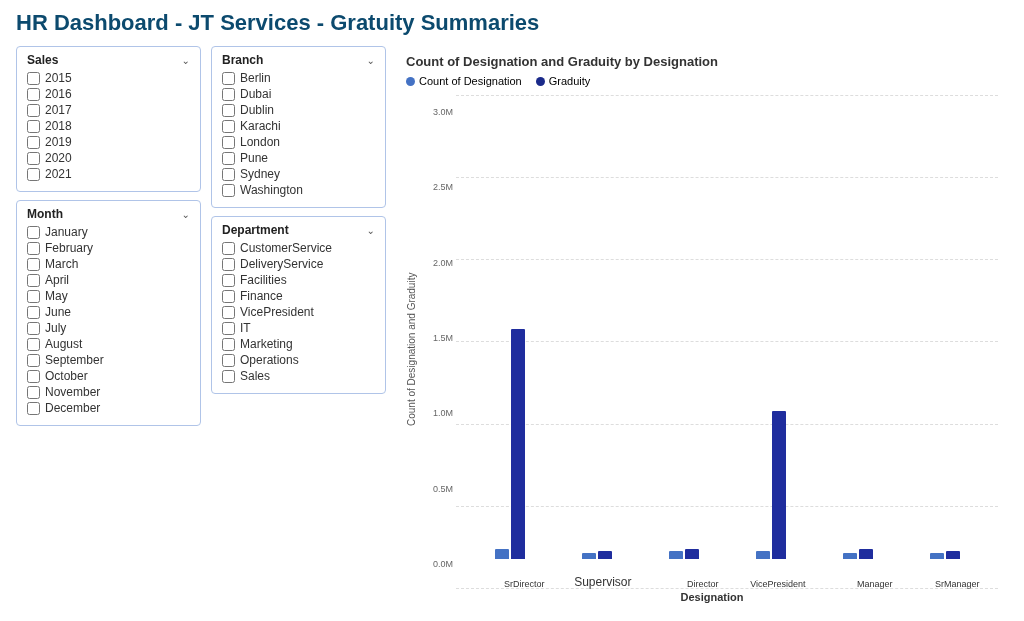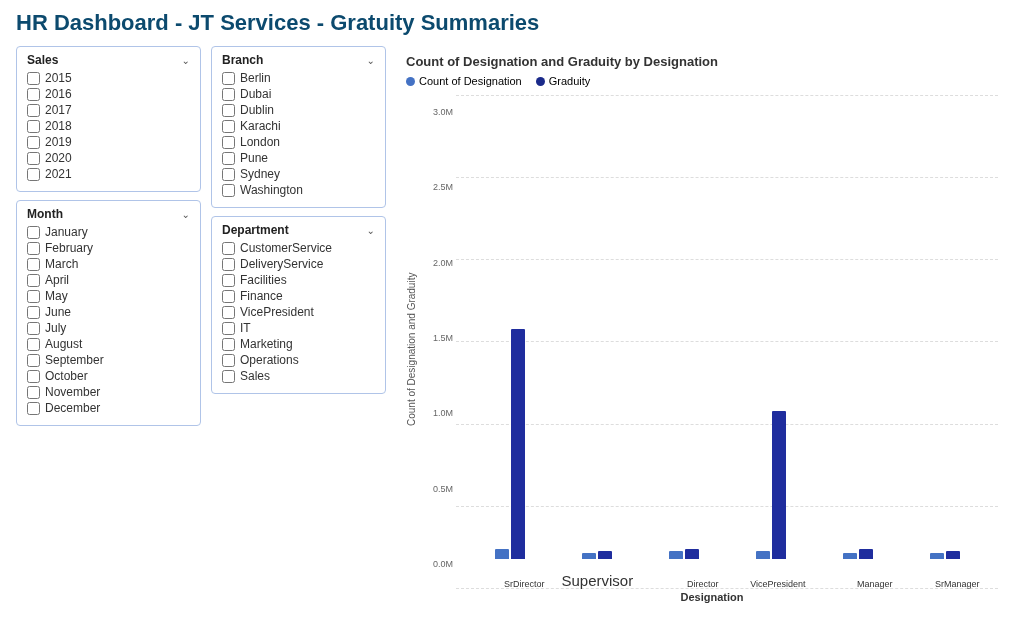--- a/index.html
+++ b/index.html
@@ -472,21 +472,21 @@
                 <div class="bar-group">
                   <div class="bars-row">
                     <div class="bar light" style="height: 6px; background: rgb(68, 114, 196);"></div>
                     <div class="bar" style="height: 8px; background: rgb(31, 45, 158);"></div>
                   </div>
                 </div>
               </div>
 
             <div class="x-labels-row" id="x-labels-row">
                 <span class="x-label" style="width: 70px; font-size: 9px;">SrDirector</span>
-                <span class="x-label" style="width: 70px; font-size: 15px;">Supervisor</span>
+                <span class="x-label" style="width: 70px; font-size: 12px;">Supervisor</span>
                 <span class="x-label" style="width: 70px; font-size: 9px;">Director</span>
                 <span class="x-label" style="width: 70px; font-size: 9px;">VicePresident</span>
                 <span class="x-label" style="width: 70px; font-size: 9px;">Manager</span>
                 <span class="x-label" style="width: 70px; font-size: 9px;">SrManager</span>
               </div>
           </div>
           <div class="x-axis-title">Designation</div>
         </div>
       </div>
     </div>

